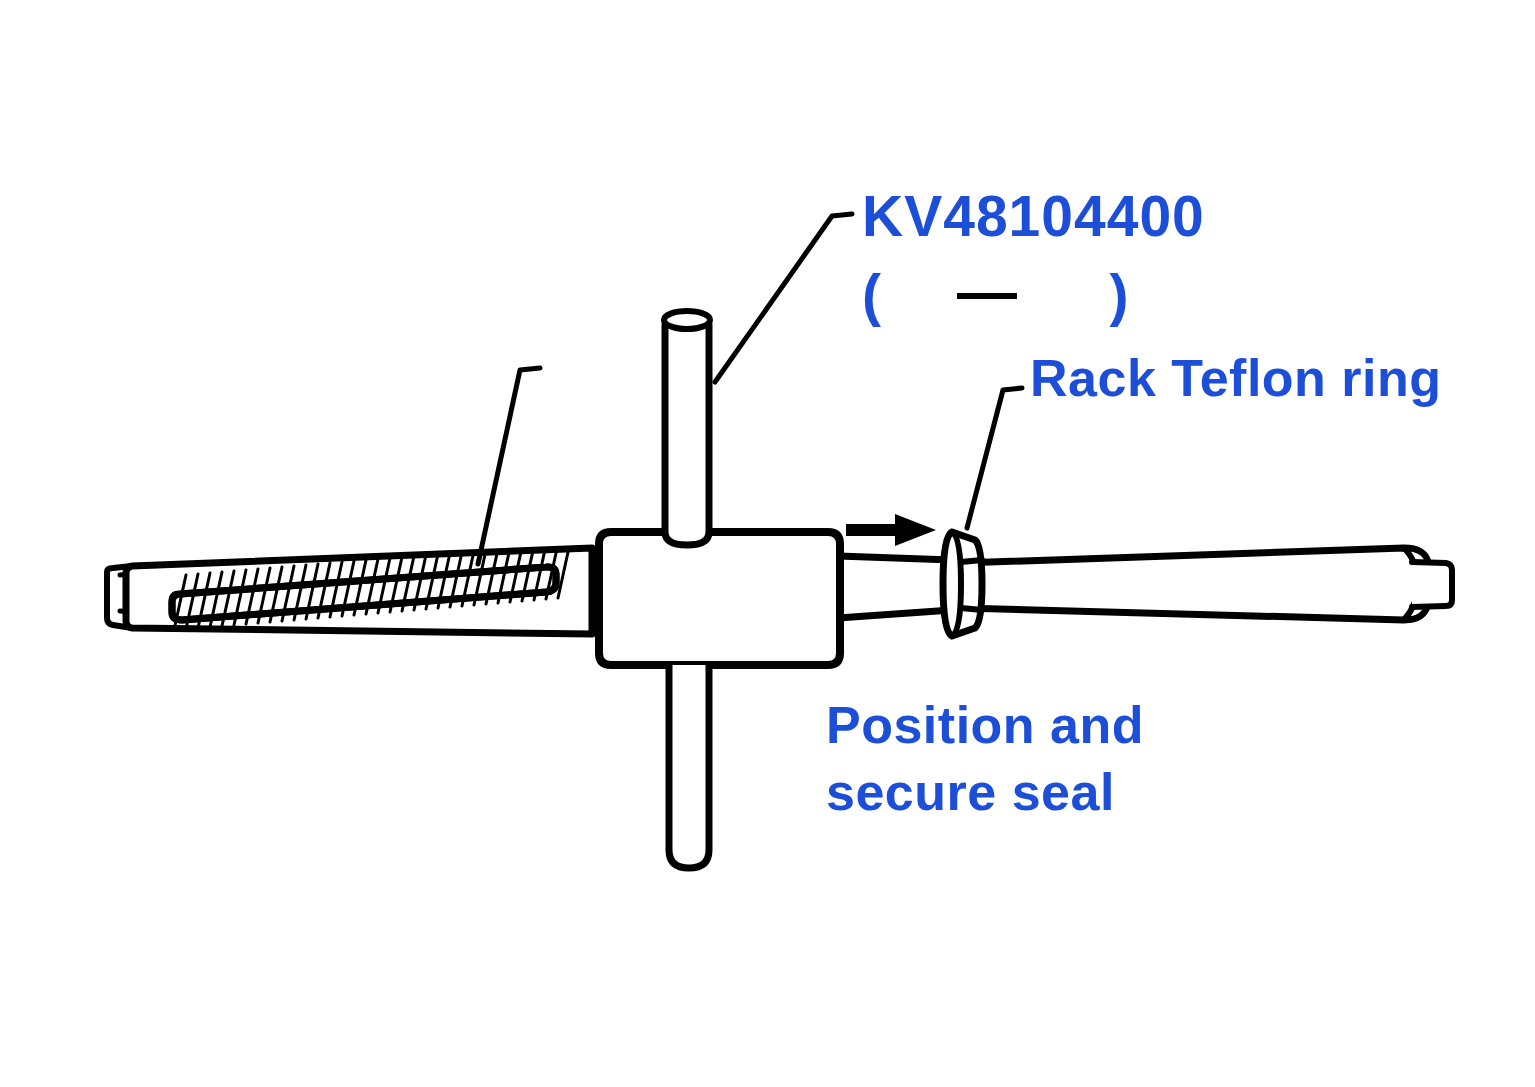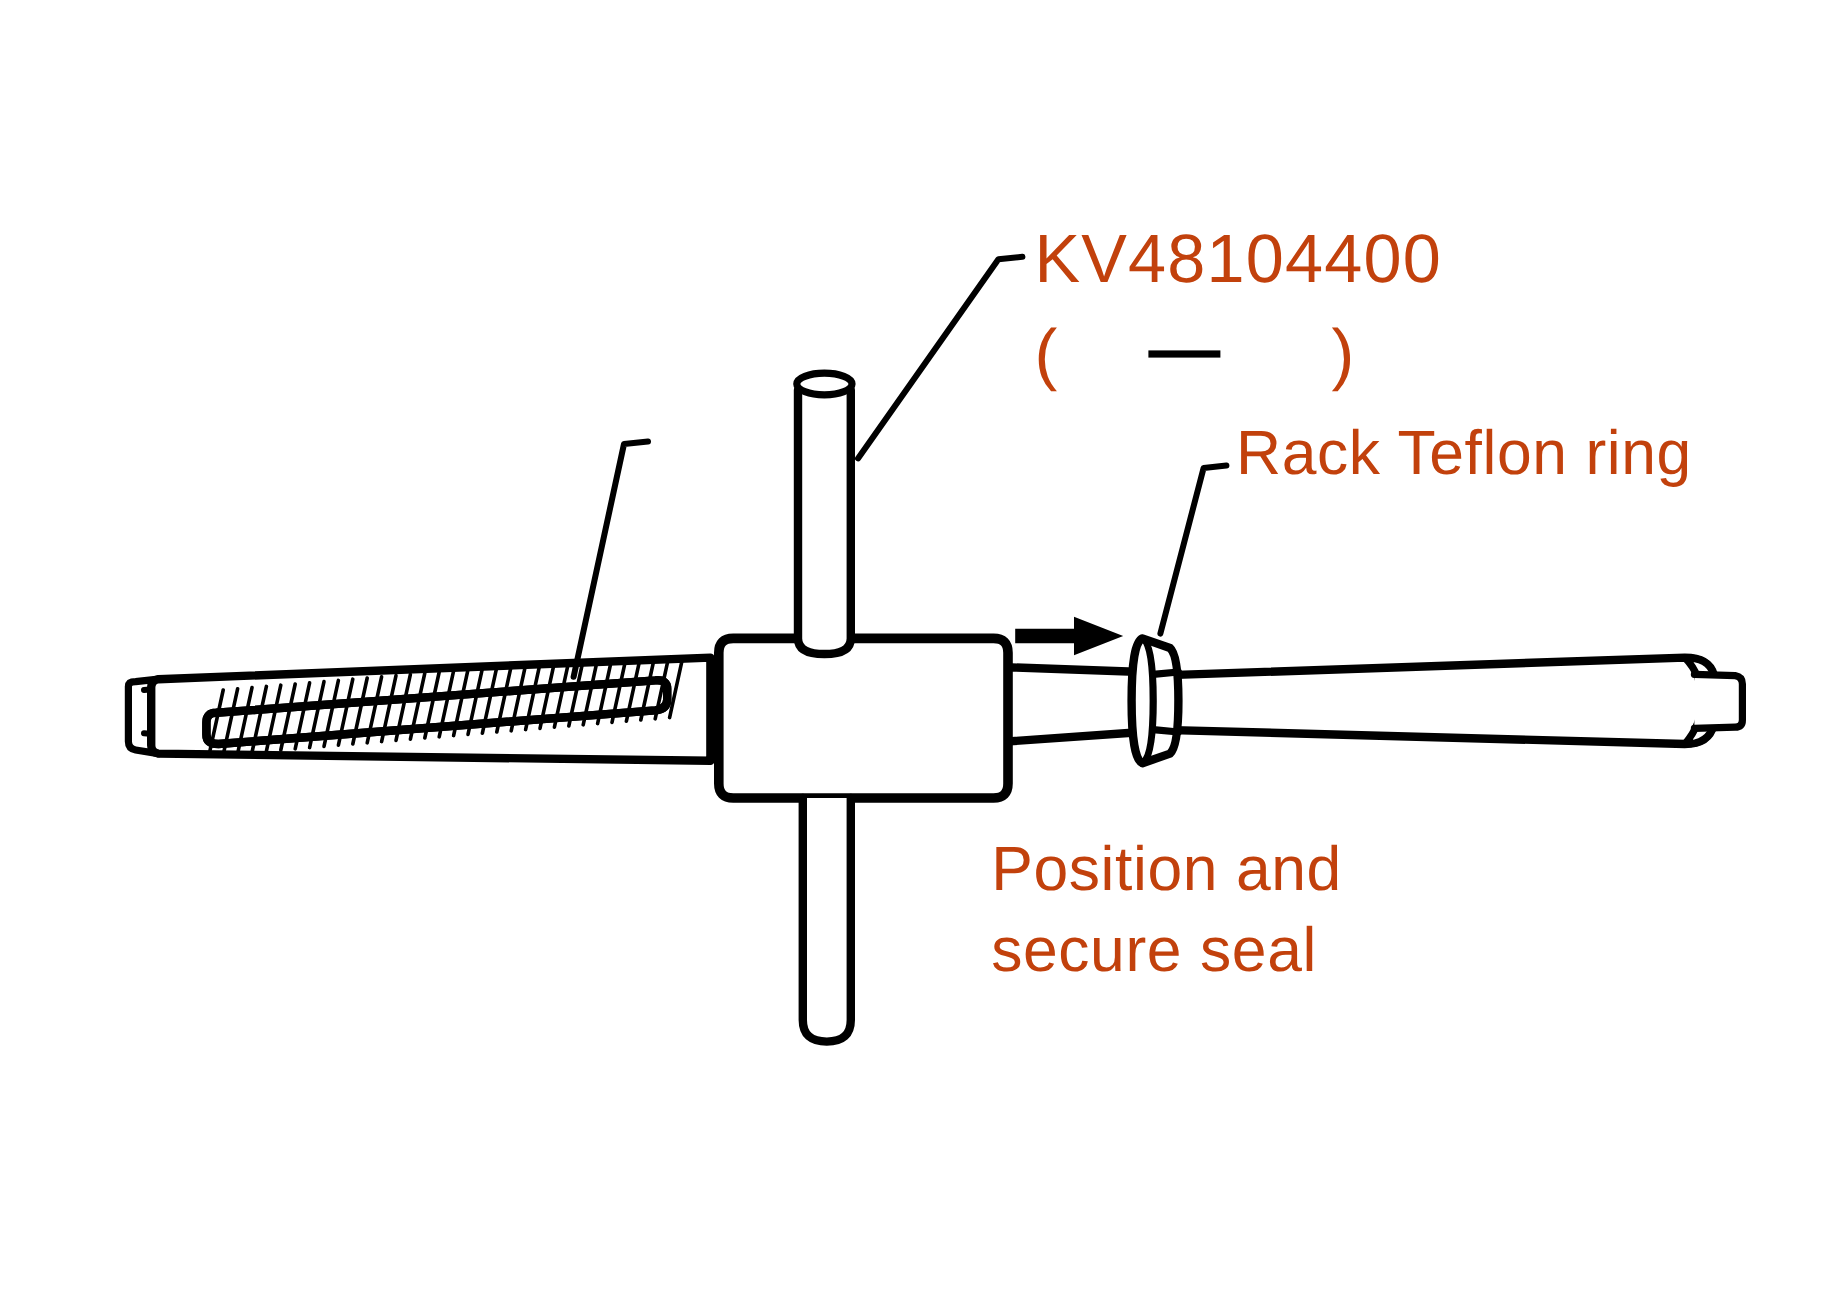--- a/index.html
+++ b/index.html
@@ -18,24 +18,24 @@
   }
   #diagram-root {
     position: absolute;
     left: 0;
     top: 0;
     width: 1535px;
     height: 1087px;
   }
   .label {
     position: absolute;
-    color: #c2410c;
+    color: #1d4ed8;
     white-space: nowrap;
     font-family: "Liberation Sans", sans-serif;
-    font-weight: 400;
+    font-weight: 700;
     line-height: 1.0;
     letter-spacing: 0.5px;
   }
   #label-rack-teeth {
     left: 155px;
     top: 340px;
     font-size: 52px;
   }
   #label-tool-number {
     left: 862px;

